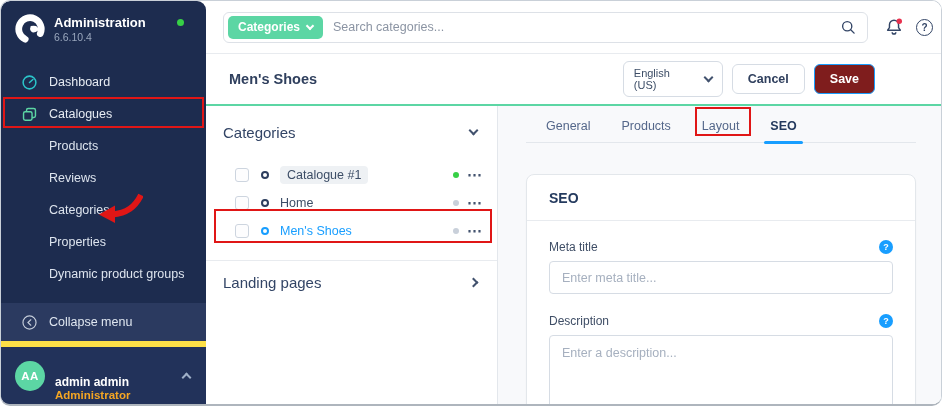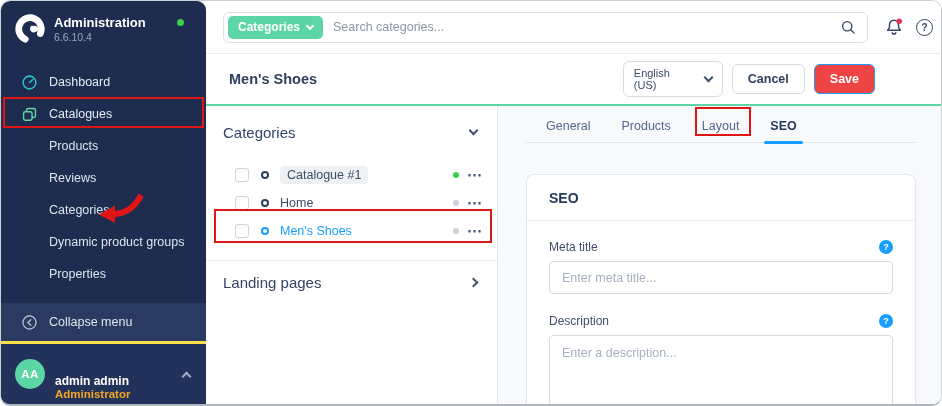--- a/index.html
+++ b/index.html
@@ -36,21 +36,21 @@
   .sb-item { display:flex; align-items:center; height:32px; padding-left:20px; cursor:pointer; }
   .sb-item .sb-icon { width:17px; height:17px; margin-right:11px; display:flex; align-items:center; }
   .sb-sub { display:flex; align-items:center; height:32px; padding-left:48px; color:#dde4ee; cursor:pointer; }
   .sb-spacer { flex:1; }
   .sb-collapse {
     height:38px; background:#2b3a60; display:flex; align-items:center; padding-left:20px;
     color:#dfe6f0;
   }
   .sb-collapse .sb-icon { width:17px; height:17px; margin-right:11px; display:flex; align-items:center; }
   .sb-user {
-    height:63px; background:#22325a; border-top:3px solid #fde047;
+    height:63px; background:#22325a; border-top:6px solid #fde047;
     display:flex; align-items:center; padding:0 16px 0 14px;
   }
   .avatar {
     width:30px; height:30px; border-radius:50%; background:#5cd6a4; color:#ffffff;
     font-weight:bold; font-size:11.5px; display:flex; align-items:center; justify-content:center;
     letter-spacing:.5px; margin-right:10px;
   }
   .user-name { font-weight:bold; font-size:12px; color:#ffffff; line-height:14px;margin-top:25px; }
   .user-role { font-size:11.5px; color:#f5a623; font-weight:bold; }
   .chev { display:inline-block; width:7px; height:7px; border-right:2px solid #9fb0c8; border-bottom:2px solid #9fb0c8; }
@@ -90,21 +90,21 @@
   .page-title { font-size:14.5px; font-weight:bold; color:#30405e; }
   .smartbar-actions { margin-left:auto; display:flex; align-items:center; gap:9px; }
   .lang-select {
     width:100px; height:36px; border:1px solid #d6dce4; border-radius:6px; background:#ffffff;
     display:flex; align-items:center; padding:0 10px; cursor:pointer;
   }
   .lang-label { font-size:11px; color:#3c4d66; line-height:12px; width:58px; }
   .lang-select .chev { transform:rotate(45deg); border-color:#42526e; margin-left:auto; margin-top:-3px; }
   .btn { height:30px; border-radius:6px; font-size:12.5px; font-weight:bold; cursor:pointer; font-family:inherit; }
   .btn-cancel { background:#ffffff; border:1px solid #d6dce4; color:#30405e; padding:0 15px;text-align:center; }
-  .btn-save { background:#ef4444; border:1px solid #189eff; color:#ffffff; padding:4px 15px; }
+  .btn-save { background:#7f1d1d; border:1px solid #189eff; color:#ffffff; padding:4px 15px; }
   
   .content { flex:1; display:flex; border-top:2px solid #5cd6a4; min-height:0; }
   .tree-panel {
     width:292px; min-width:292px; background:#ffffff; border-right:1px solid #e3e7ec;
     padding-top:13px;
   }
   .tree-header { display:flex; align-items:center; padding:0 20px 0 17px; height:26px; }
   .tree-header-label { font-size:15px; color:#334566; }
   .tree-header .chev { transform:rotate(45deg); border-color:#42526e; margin-left:auto; margin-top:-4px; cursor:pointer; }
   .tree-rows { margin-top:16px; }
@@ -199,24 +199,24 @@
       <div class="sb-sub">
         <span>Products</span>
       </div>
       <div class="sb-sub">
         <span>Reviews</span>
       </div>
       <div class="sb-sub">
         <span>Categories</span>
       </div>
       <div class="sb-sub">
+        <span>Properties</span>
+      </div>
+      <div class="sb-sub">
         <span>Dynamic product groups</span>
-      </div>
-      <div class="sb-sub">
-        <span>Properties</span>
       </div>
     </div>
 
     <div class="sb-spacer"></div>
 
     <div class="sb-collapse">
       <span class="sb-icon">
         <svg viewBox="0 0 20 20" width="17" height="17">
           <circle cx="10" cy="10" r="7.7" fill="none" stroke="#c3cbd8" stroke-width="1.4"></circle>
           <path d="M11.5,6.8 L8.2,10 L11.5,13.2" fill="none" stroke="#c3cbd8" stroke-width="1.4" stroke-linecap="round"></path>

